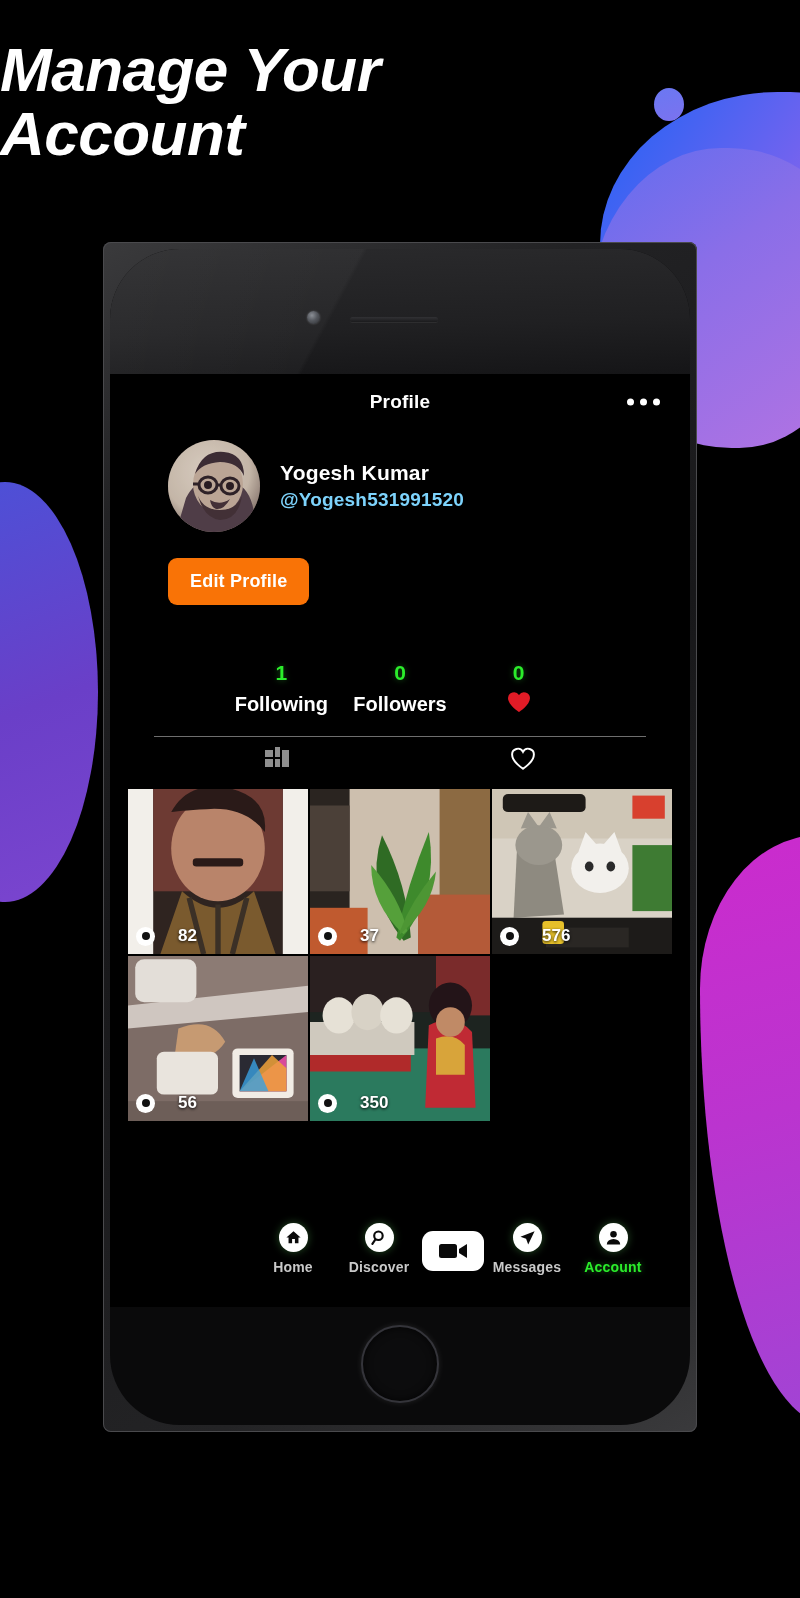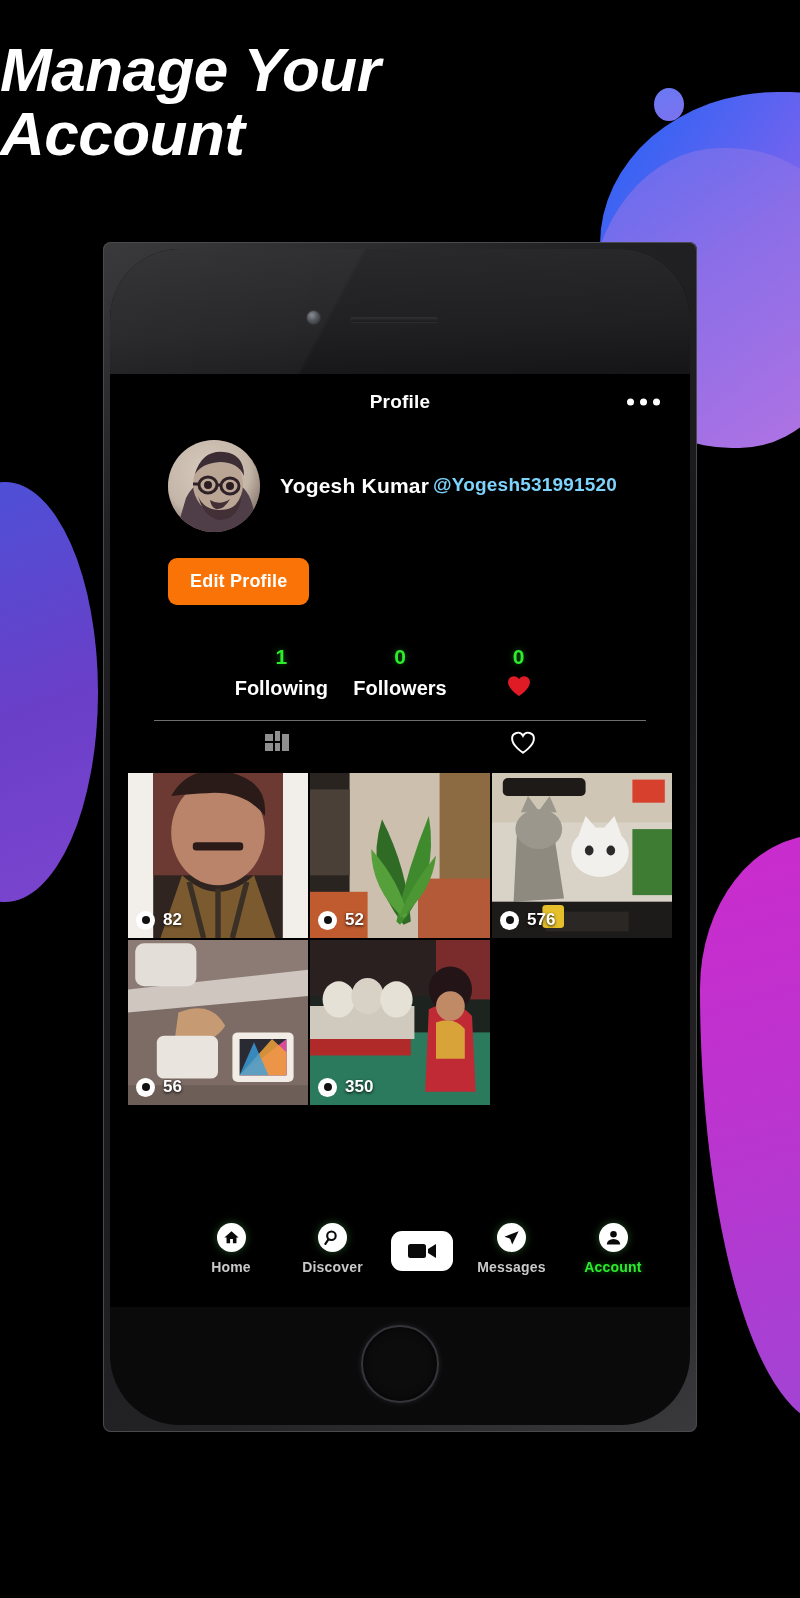--- a/index.html
+++ b/index.html
@@ -138,26 +138,26 @@
     display: flex; align-items: center;
     padding: 10px 0 0 58px;
     gap: 20px;
   }
   .avatar {
     width: 92px; height: 92px; border-radius: 50%;
     overflow: hidden; flex: 0 0 auto;
     background: #1a1414;
   }
   .avatar svg { display: block; width: 100%; height: 100%; }
-  .names { display: flex; gap: 4px; }
+  .names { display: flex; flex-direction: column; gap: 4px; }
   .u-name { color:#fff; font-size: 21px; font-weight: 700; letter-spacing:.2px; }
   .u-handle { color:#7dd3fc; font-size: 19px; font-weight: 700; letter-spacing:.2px; }
 
   .edit-btn {
-    margin: 26px 0 0 58px;
+    margin: 26px 0 16px 58px;
     display: inline-block;
     background: #f97306;
     color: #ffffff;
     border: none;
     border-radius: 9px;
     padding: 13px 22px;
     font-size: 18px; font-weight: 700;
     font-family: "Liberation Sans", sans-serif;
     cursor: pointer;
     letter-spacing: .2px;
@@ -190,40 +190,39 @@
   }
   .cell {
     position: relative;
     height: 165px;
     overflow: hidden;
     background: #111;
   }
   .cell svg { display:block; width:100%; height:100%; }
   .views {
     position: absolute; left: 8px; bottom: 8px;
-    display: flex; align-items: center; gap: 8px;
+    display: flex; align-items: center; gap: 23px;
     z-index: 3;
   }
   .views .cnt {
     color: #fff; font-size: 17px; font-weight: 700;
     text-shadow: 0 1px 3px rgba(0,0,0,.9);
   }
   .eye {
     width: 19px; height: 19px; border-radius: 50%;
     background: #fff;
     display: flex; align-items: center; justify-content: center;
   }
   .eye i { width: 8px; height: 8px; border-radius: 50%; background: #111; display:block; }
 
   
   .bottom-nav {
     position: absolute; left: 0; right: 0; bottom: 32px;
-    display: flex; align-items: flex-end; justify-content: space-between;
+    display: flex; align-items: flex-end; justify-content: flex-end;
     padding: 0 34px;
-    margin-left: 44px;
   }
   .nav-item {
     display: flex; flex-direction: column; align-items: center; gap: 7px;
     cursor: pointer; width: 86px;
   }
   .nav-ico {
     width: 29px; height: 29px; border-radius: 50%;
     background: #fff;
     display: flex; align-items: center; justify-content: center;
     box-shadow: 0 0 9px rgba(120,255,120,0.30);
@@ -386,21 +385,21 @@
               <rect x="0" y="72" width="32" height="28" fill="#c05a2f"></rect>
               <path d="M52 92 Q30 62 40 28 Q54 58 56 90 Z" fill="#2f6b24"></path>
               <path d="M50 92 Q72 64 66 26 Q54 58 48 90 Z" fill="#3e8a2c"></path>
               <path d="M52 88 Q34 70 34 46 Q50 66 54 86 Z" fill="#55a03a"></path>
               <path d="M50 88 Q68 72 70 50 Q56 68 50 86 Z" fill="#4d9634"></path>
             </svg>
             <div class="views">
               <span class="eye">
                   <i></i>
                 </span>
-              <span class="cnt">52</span>
+              <span class="cnt">37</span>
             </div>
           </div>
 
 
           <div class="cell">
             <svg viewBox="0 0 100 100" preserveAspectRatio="none" aria-hidden="true">
               <rect width="100" height="100" fill="#d9d2c6"></rect>
               <rect x="0" y="0" width="100" height="30" fill="#cfc6b6"></rect>
               <rect x="78" y="4" width="18" height="14" fill="#d8402e"></rect>
               <rect x="6" y="3" width="46" height="11" rx="3" fill="#1d1a17"></rect>

